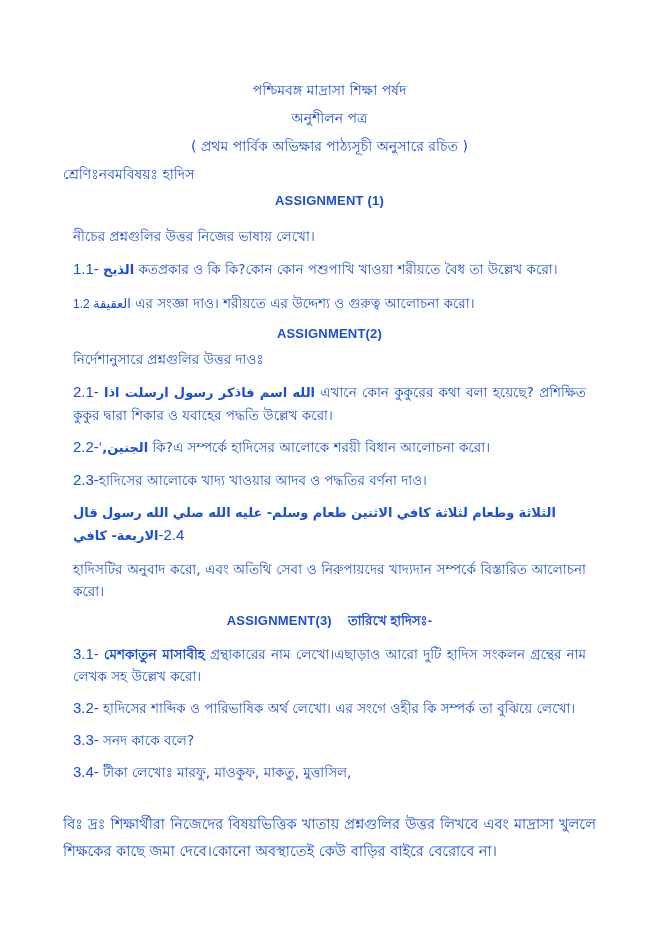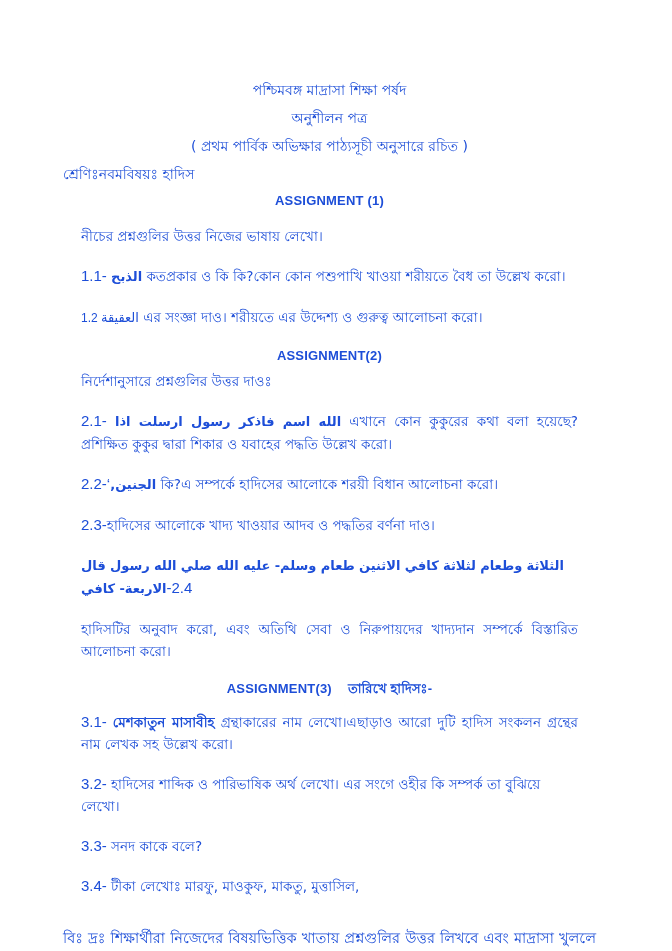--- a/index.html
+++ b/index.html
@@ -10,21 +10,21 @@
     font-family: "DejaVu Sans", sans-serif; color: #1d4ed8;
   }
   .center { text-align: center; }
   .tline  { font-size: 14px; line-height: 17px; margin: 0 0 11px 0; }
   .meta   { display: flex; font-size: 14px; line-height: 17px; margin-top: 8px; }
   .heading {
     font-family: "Liberation Sans", sans-serif; font-weight: bold;
     font-size: 13px; line-height: 17px; letter-spacing: 0.2px;
   }
   .h-bn { font-family: Liberation Sans, sans-serif; margin-left: 16px; }
-  .para { margin: 18px; font-size: 13.5px; line-height: 22px; }
+  .para { margin: 10px; font-size: 13.5px; line-height: 22px; }
   .just { text-align: justify; }
   .note { font-size: 14.5px; line-height: 27px; margin: 28px 0 0 0; }
   
   .num  { font-family: "Liberation Sans", sans-serif; font-size: 15px; }
   .num.big { font-size: 12px; }
   .ar   { direction: rtl; unicode-bidi: isolate; font-size: 13px; }
   .b    { font-weight: bold; }
   
   .mt4{margin-top:4px}.mt5{margin-top:5px}.mt6{margin-top:6px}.mt7{margin-top:7px}
   .mt8{margin-top:8px}.mt9{margin-top:9px}.mt11{margin-top:11px}.mt14{margin-top:14px}

